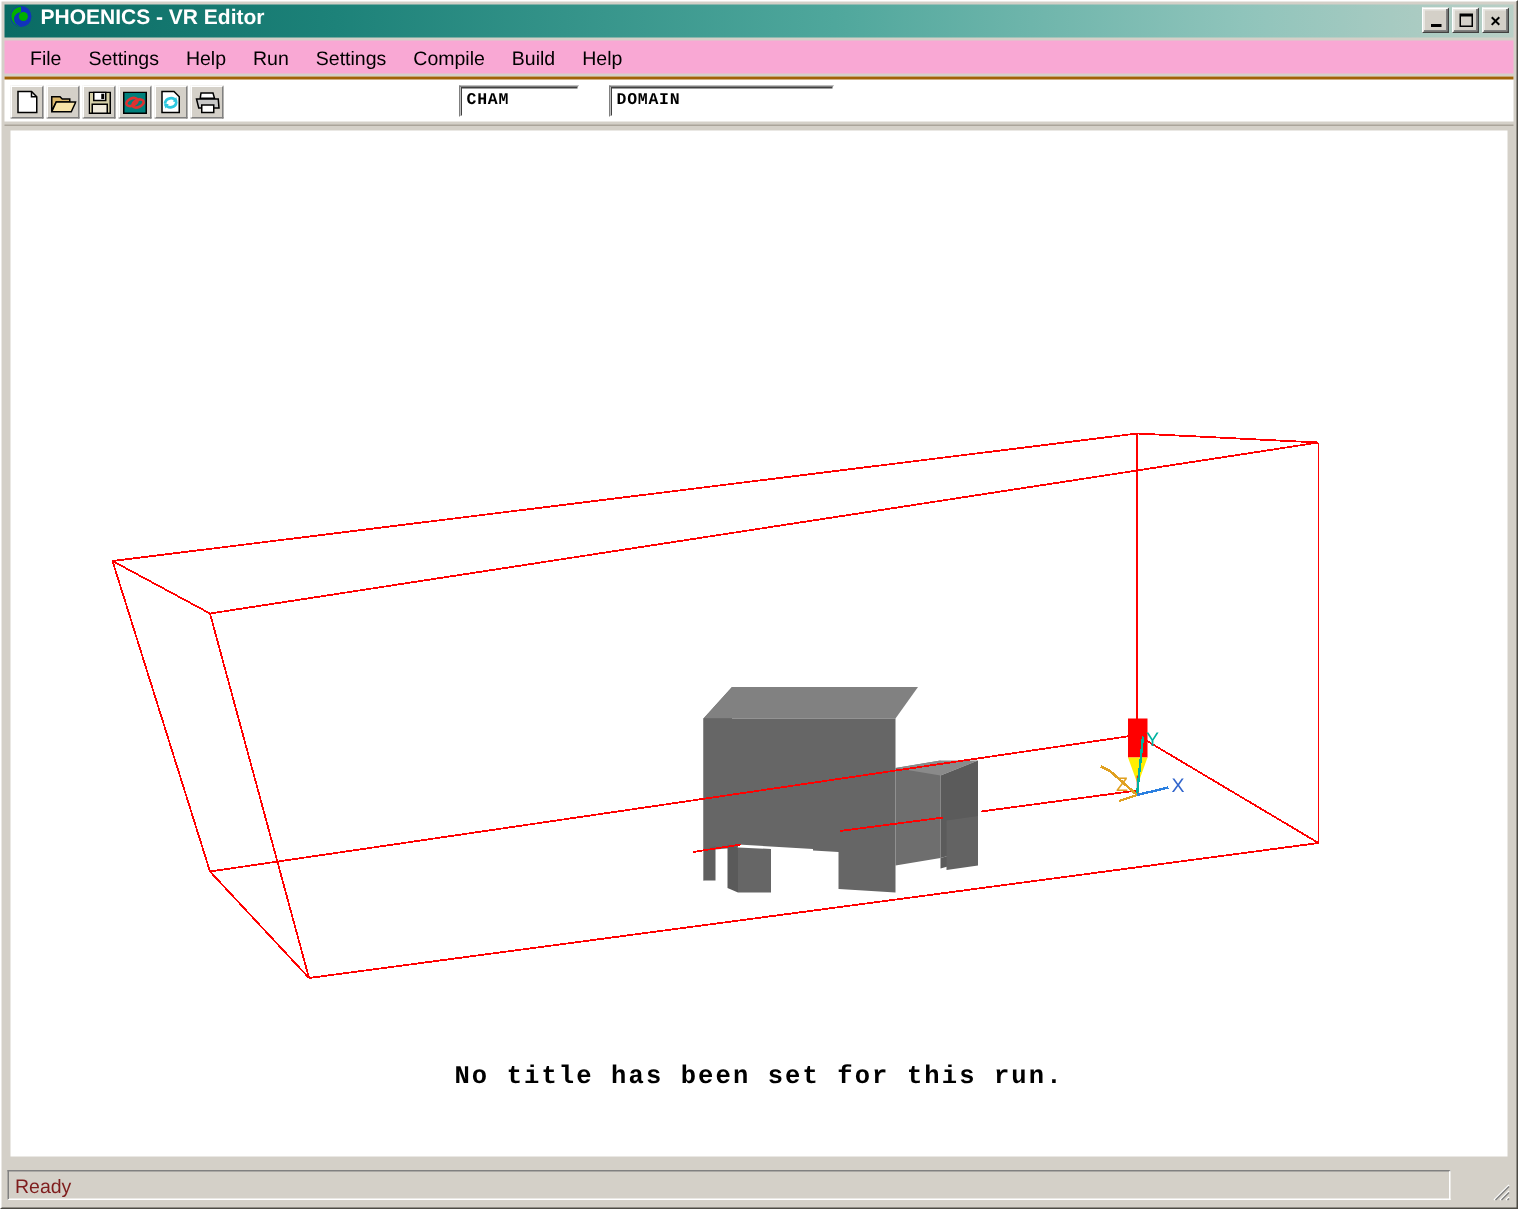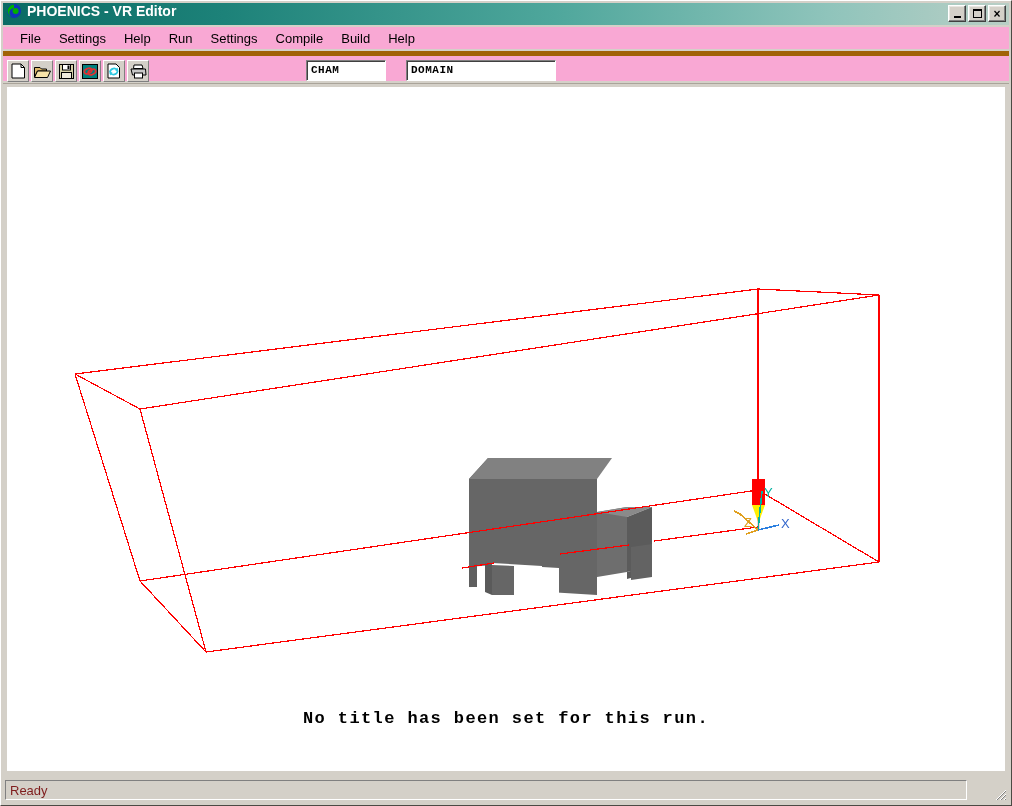--- a/index.html
+++ b/index.html
@@ -108,22 +108,22 @@
     padding: 2px 9px;
     cursor: default;
     white-space: nowrap;
   }
 
   
   #toolbar {
     position: absolute;
     left: 2px; top: 50px;
     width: 1006px; height: 30px;
-    background: #f9a8d4;
-    border-top: 5px solid #a16207;
+    background: #ffffff;
+    border-top: 2px solid #a16207;
     box-sizing: border-box;
   }
   .tbtn {
     position: absolute;
     top: 4px;
     width: 22px; height: 22px;
     background: #d4d0c8;
     border: 1px solid #ffffff;
     border-right-color: #808080;
     border-bottom-color: #808080;

